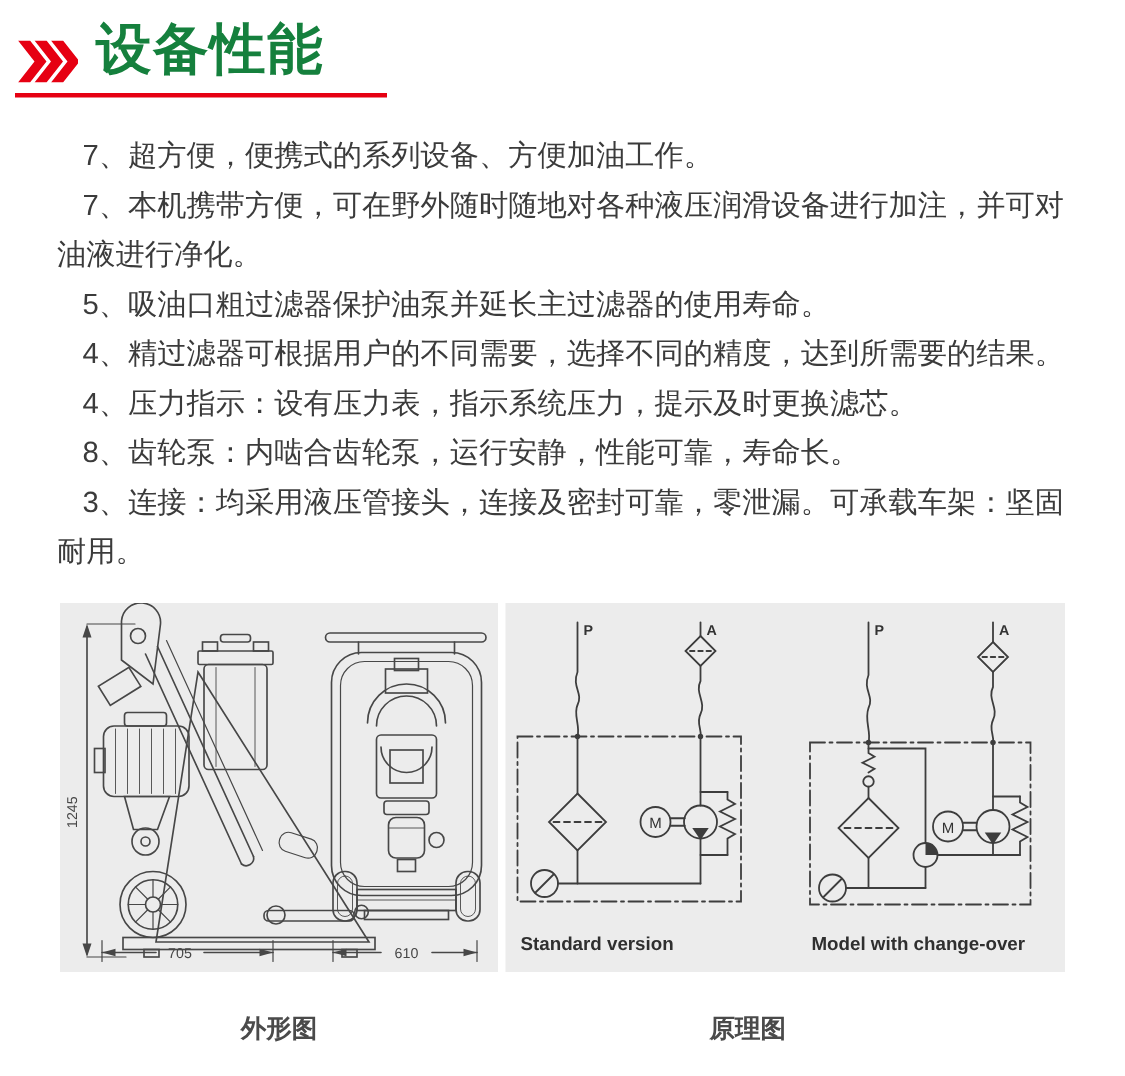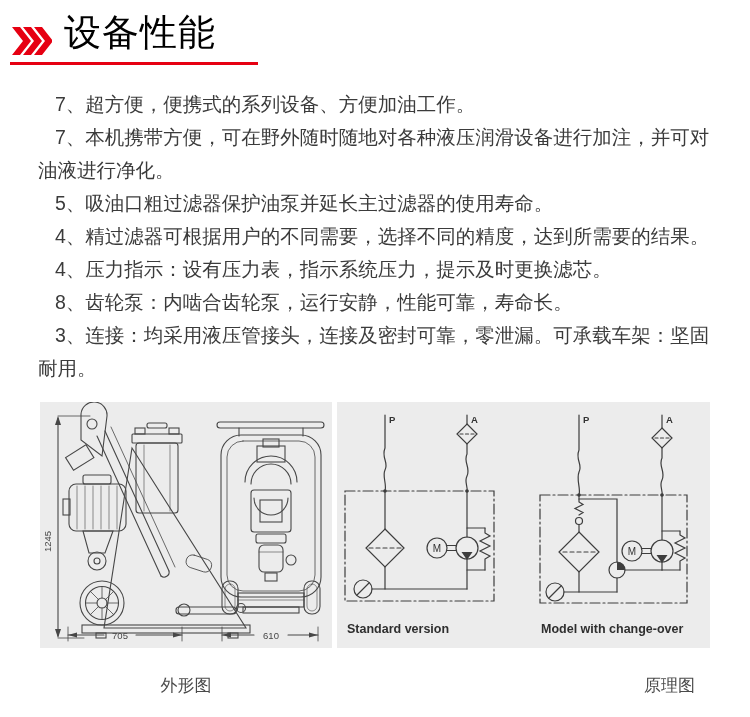--- a/index.html
+++ b/index.html
@@ -3,33 +3,33 @@
 <meta charset="utf-8">
 <style>
   html,body{margin:0;padding:0;}
   body{
     width:750px;height:717px;background:#ffffff;overflow:hidden;
     font-family:"Liberation Sans","DejaVu Sans",sans-serif;color:#3b3b3b;
   }
   .header{position:relative;height:76px;}
   .chevrons{position:absolute;left:12px;top:27px;}
   .page-title{
-    position:absolute;left:64px;top:8px;font-size:37px;font-weight:400;
-    color:#000000;letter-spacing:1px;white-space:nowrap;
+    position:absolute;left:64px;top:8px;font-size:37px;font-weight:700;
+    color:#15803d;letter-spacing:1px;white-space:nowrap;
   }
   .title-underline{position:absolute;left:10px;top:62px;width:248px;height:3px;background:#e60012;}
   .features{padding:12px 38px 0 38px;}
   .features p{margin:0;font-size:19.5px;line-height:33px;text-indent:17px;letter-spacing:0;}
   .figures{display:flex;gap:5px;margin:17px 0 0 40px;}
   .panel{background:#ececec;}
   .panel svg{display:block;}
-  .captions{display:flex;gap:15px;margin:26px 0 0 40px;}
+  .captions{display:flex;gap:5px;margin:26px 0 0 40px;font-weight:bold;}
   .caption{font-size:17px;color:#4a4a4a;text-align:center;}
   .caption.left{width:292px;}
-  .caption.right{width:373px;text-align:right;}
+  .caption.right{width:373px;}
   .caption.right span{position:relative;left:-25px;}
   svg text{font-family:"Liberation Sans","DejaVu Sans",sans-serif;}
 </style>
 </head>
 <body>
 
 <div class="header">
   <svg class="chevrons" width="40" height="28" viewBox="0 0 40 28">
     <polygon points="0,0 8,0 19,14 8,28 0,28 11,14" fill="#e60012"></polygon>
     <polygon points="11,0 19,0 30,14 19,28 11,28 22,14" fill="#e60012"></polygon>

